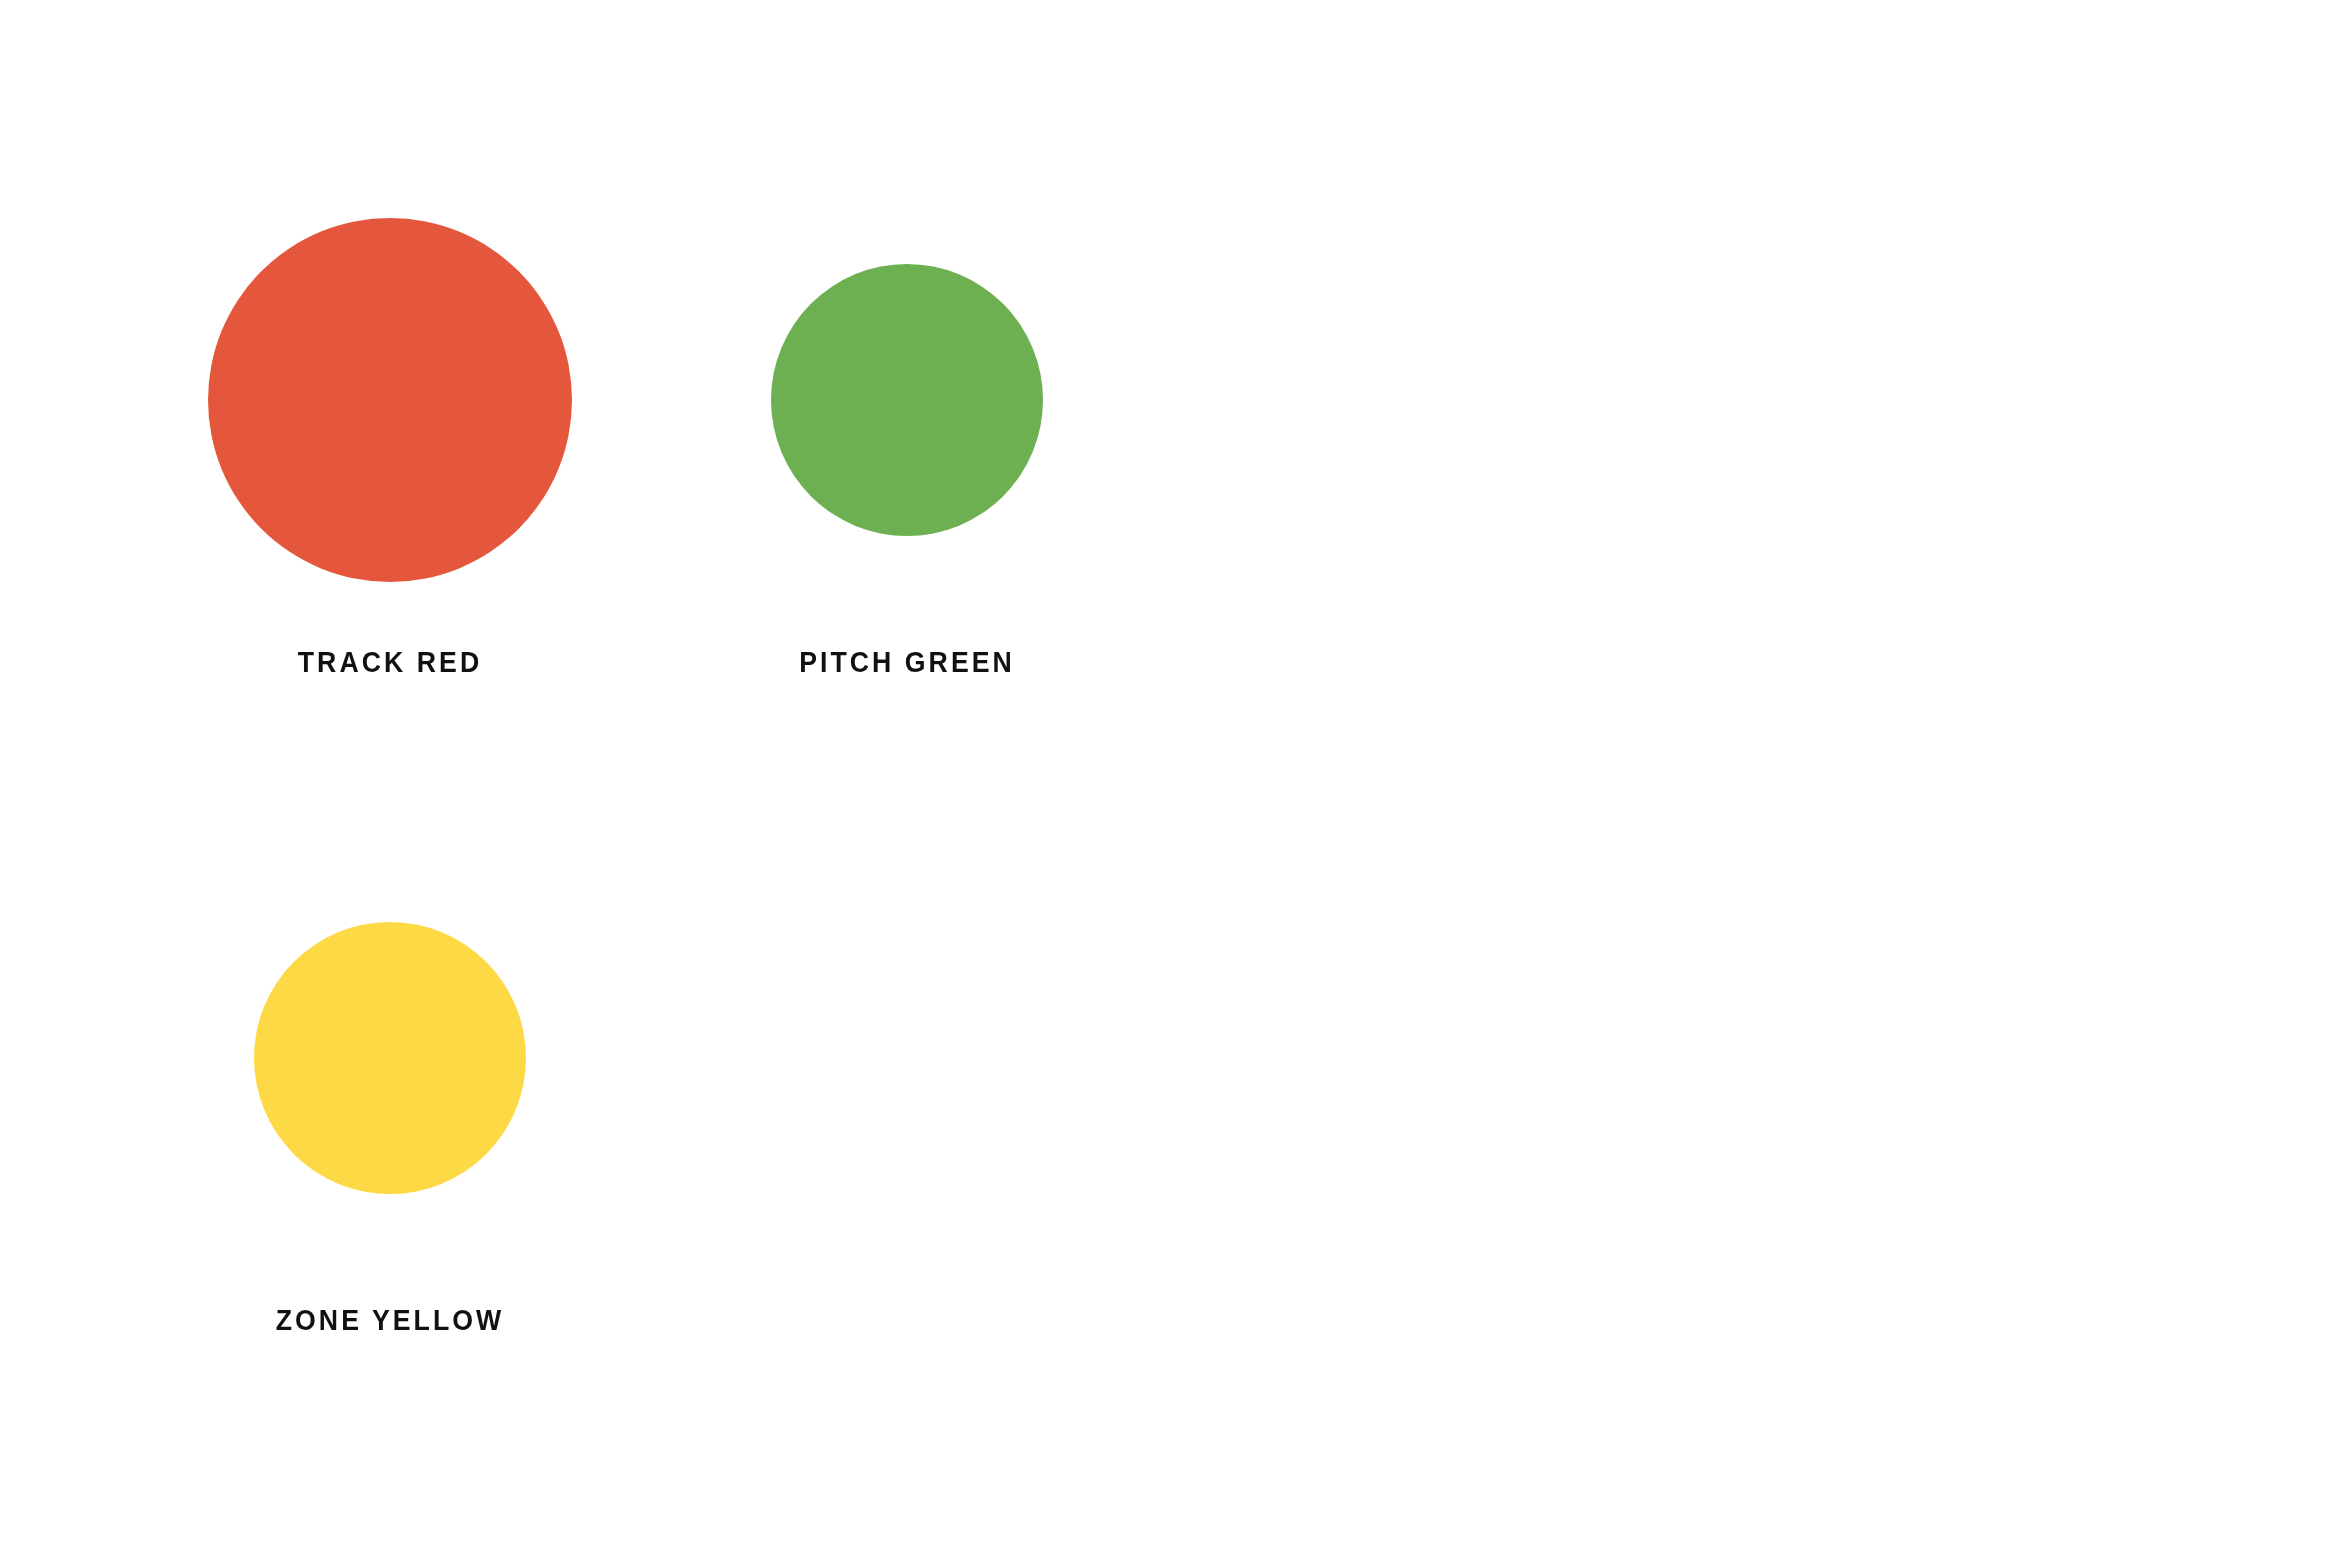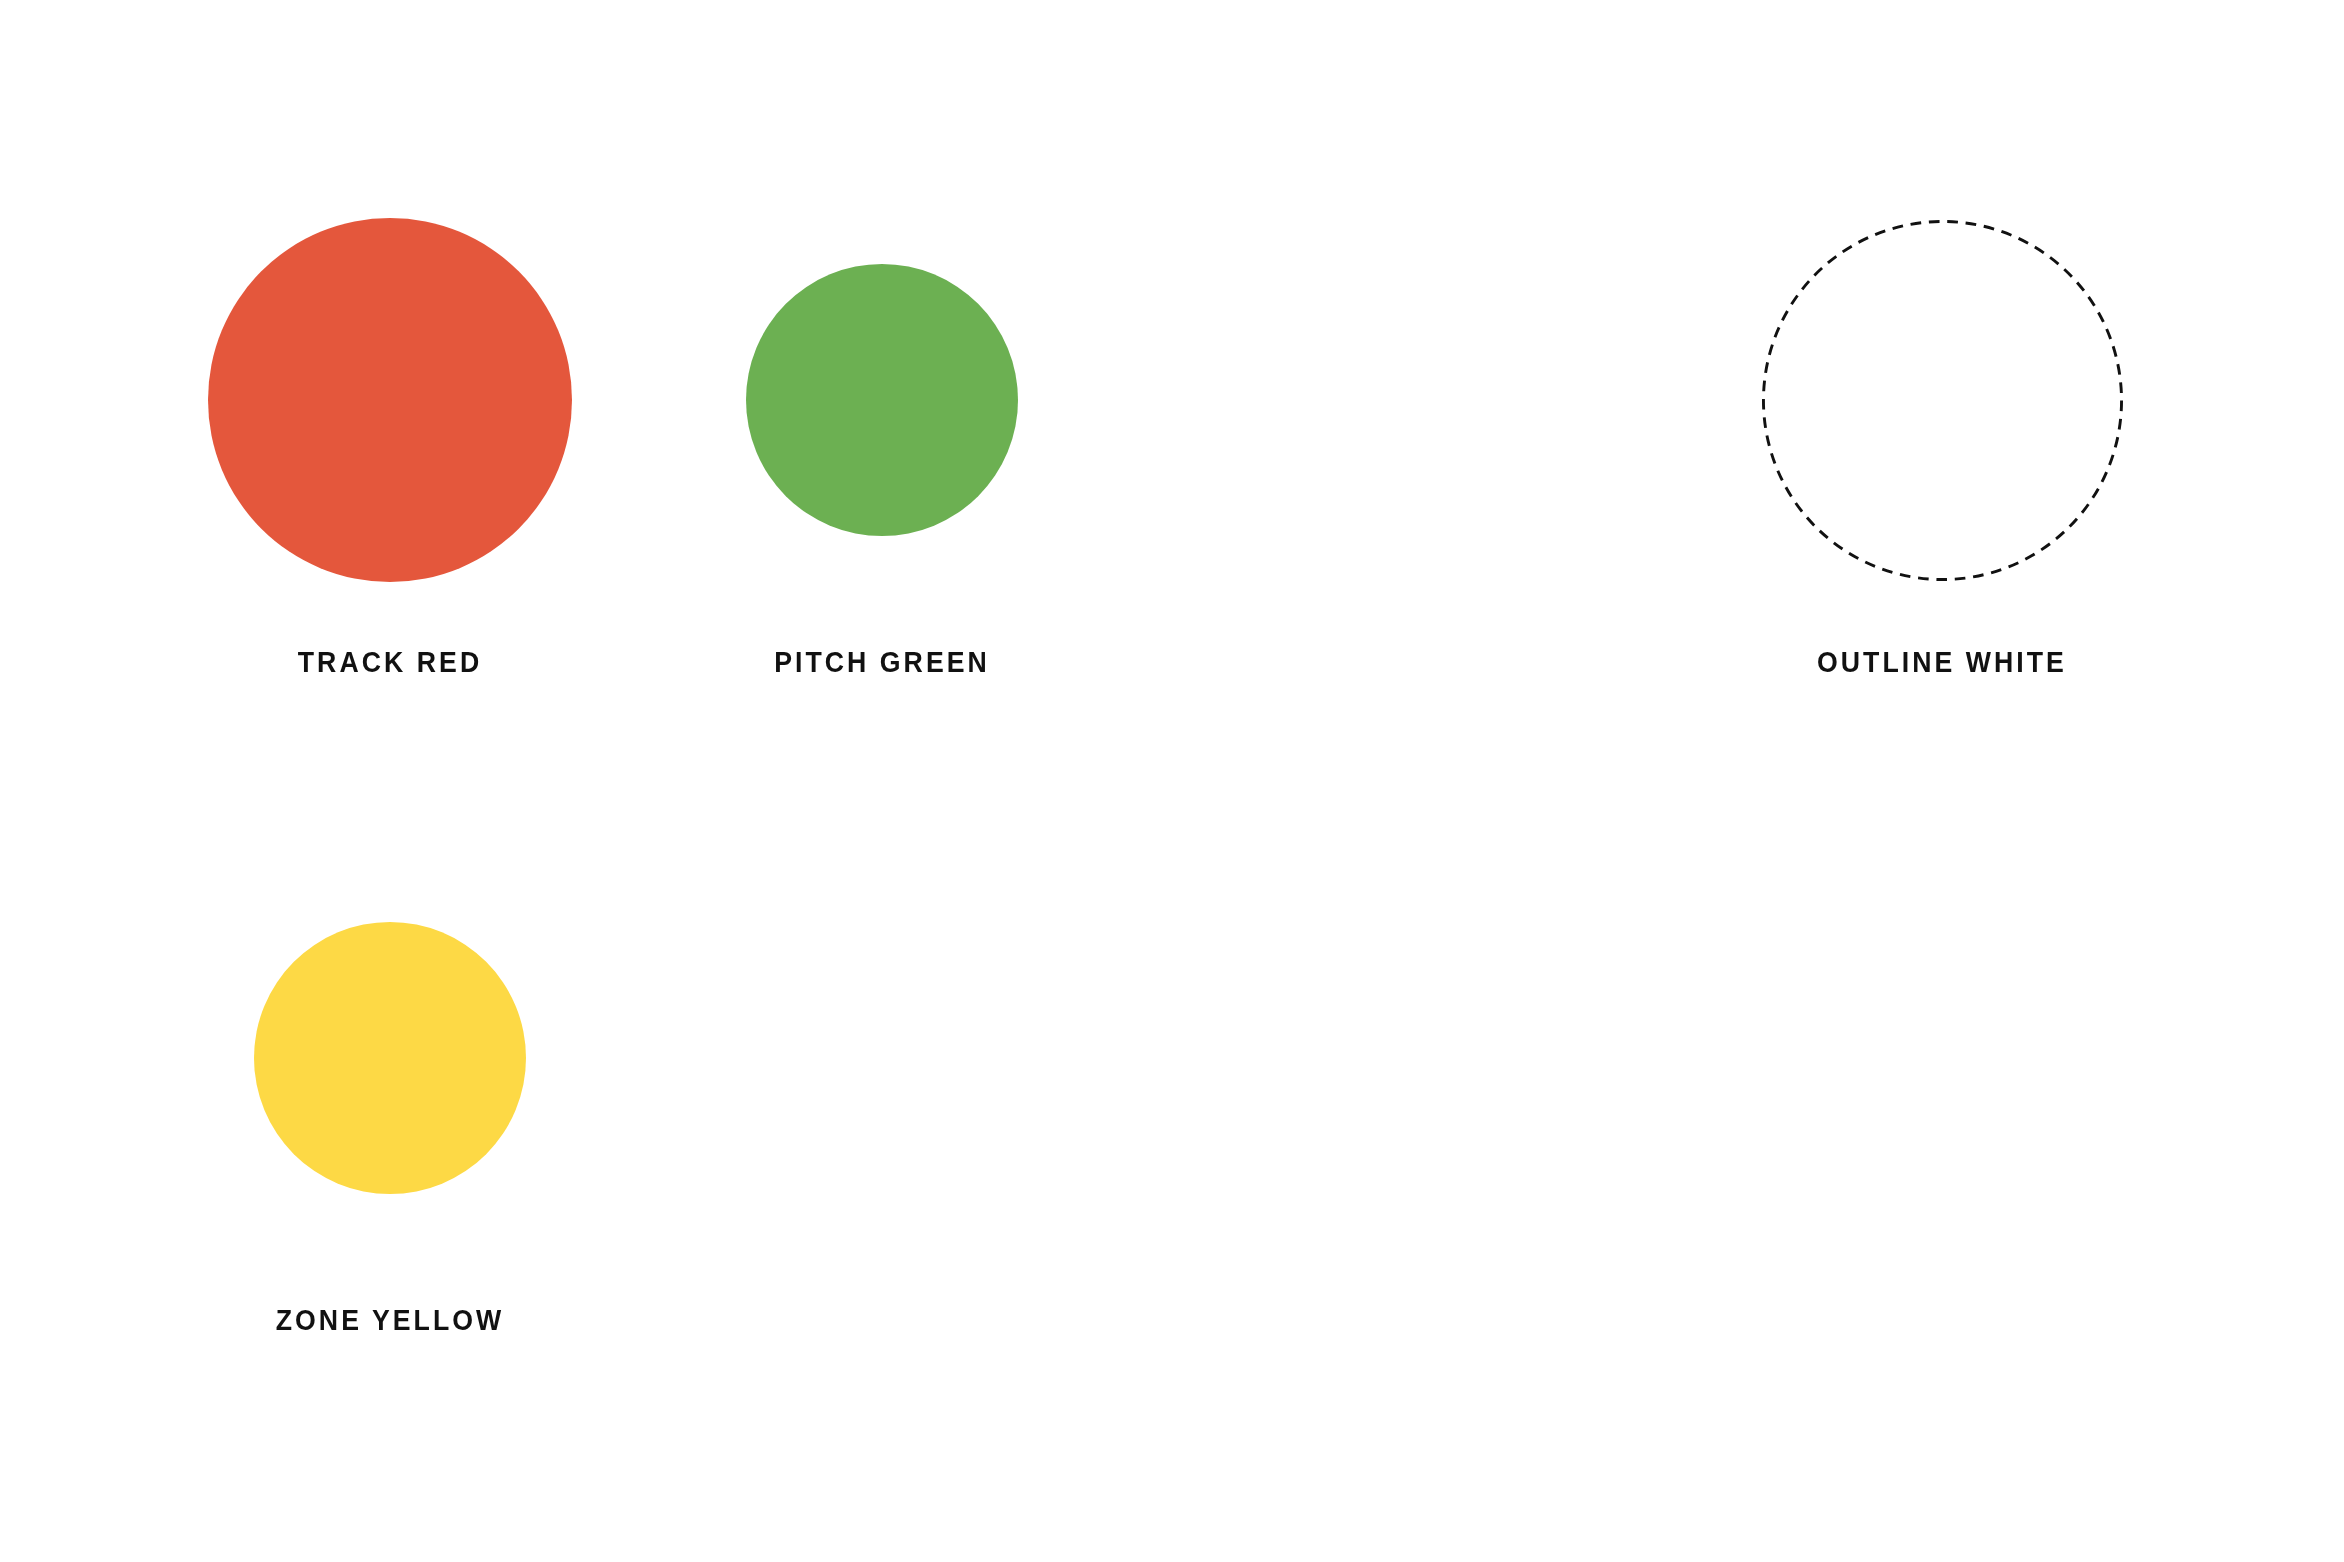--- a/index.html
+++ b/index.html
@@ -73,21 +73,21 @@
     letter-spacing: 3.3px;
     color: #111111;
     text-transform: uppercase;
     transform: scaleX(0.92);
     transform-origin: center center;
     white-space: nowrap;
   }
 
   
   .col-1 { left: 99px; }
-  .col-2 { left: 591px; }
+  .col-2 { left: 616px; }
   .col-3 { left: 1133px; }
   .col-4 { left: 1651px; }
 
   
   .row-1 { top: 196px; }
   .row-2 { top: 854px; }
 
   .row-1 .swatch-label { margin-top: 41px; }
   .row-2 .swatch-label { margin-top: 41px; }
 </style>
@@ -105,30 +105,20 @@
     </div>
 
     <div class="swatch-cell row-1 col-2">
       <div class="swatch-disc-wrap">
         <div class="swatch-disc" style="width: 272px; height: 272px; background: rgb(108, 176, 82);"></div>
       </div>
       <span class="swatch-label">PITCH GREEN</span>
     </div>
 
 
-    <div class="swatch-cell row-1 col-4">
-      <div class="swatch-disc-wrap">
-        <div class="swatch-disc is-outlined" style="width: 361px; height: 361px; background: rgb(255, 255, 255);">
-            <svg width="361" height="361" viewBox="0 0 372 372">
-              <circle cx="186" cy="186" r="184.5" fill="#FFFFFF" stroke="#111111" stroke-width="3" stroke-dasharray="11 8" stroke-linecap="butt"></circle>
-            </svg>
-          </div>
-      </div>
-      <span class="swatch-label">OUTLINE WHITE</span>
-    </div>
 
     <div class="swatch-cell row-2 col-1">
       <div class="swatch-disc-wrap">
         <div class="swatch-disc" style="width: 272px; height: 272px; background: rgb(253, 217, 69);"></div>
       </div>
       <span class="swatch-label">ZONE YELLOW</span>
     </div>
 
 
 

